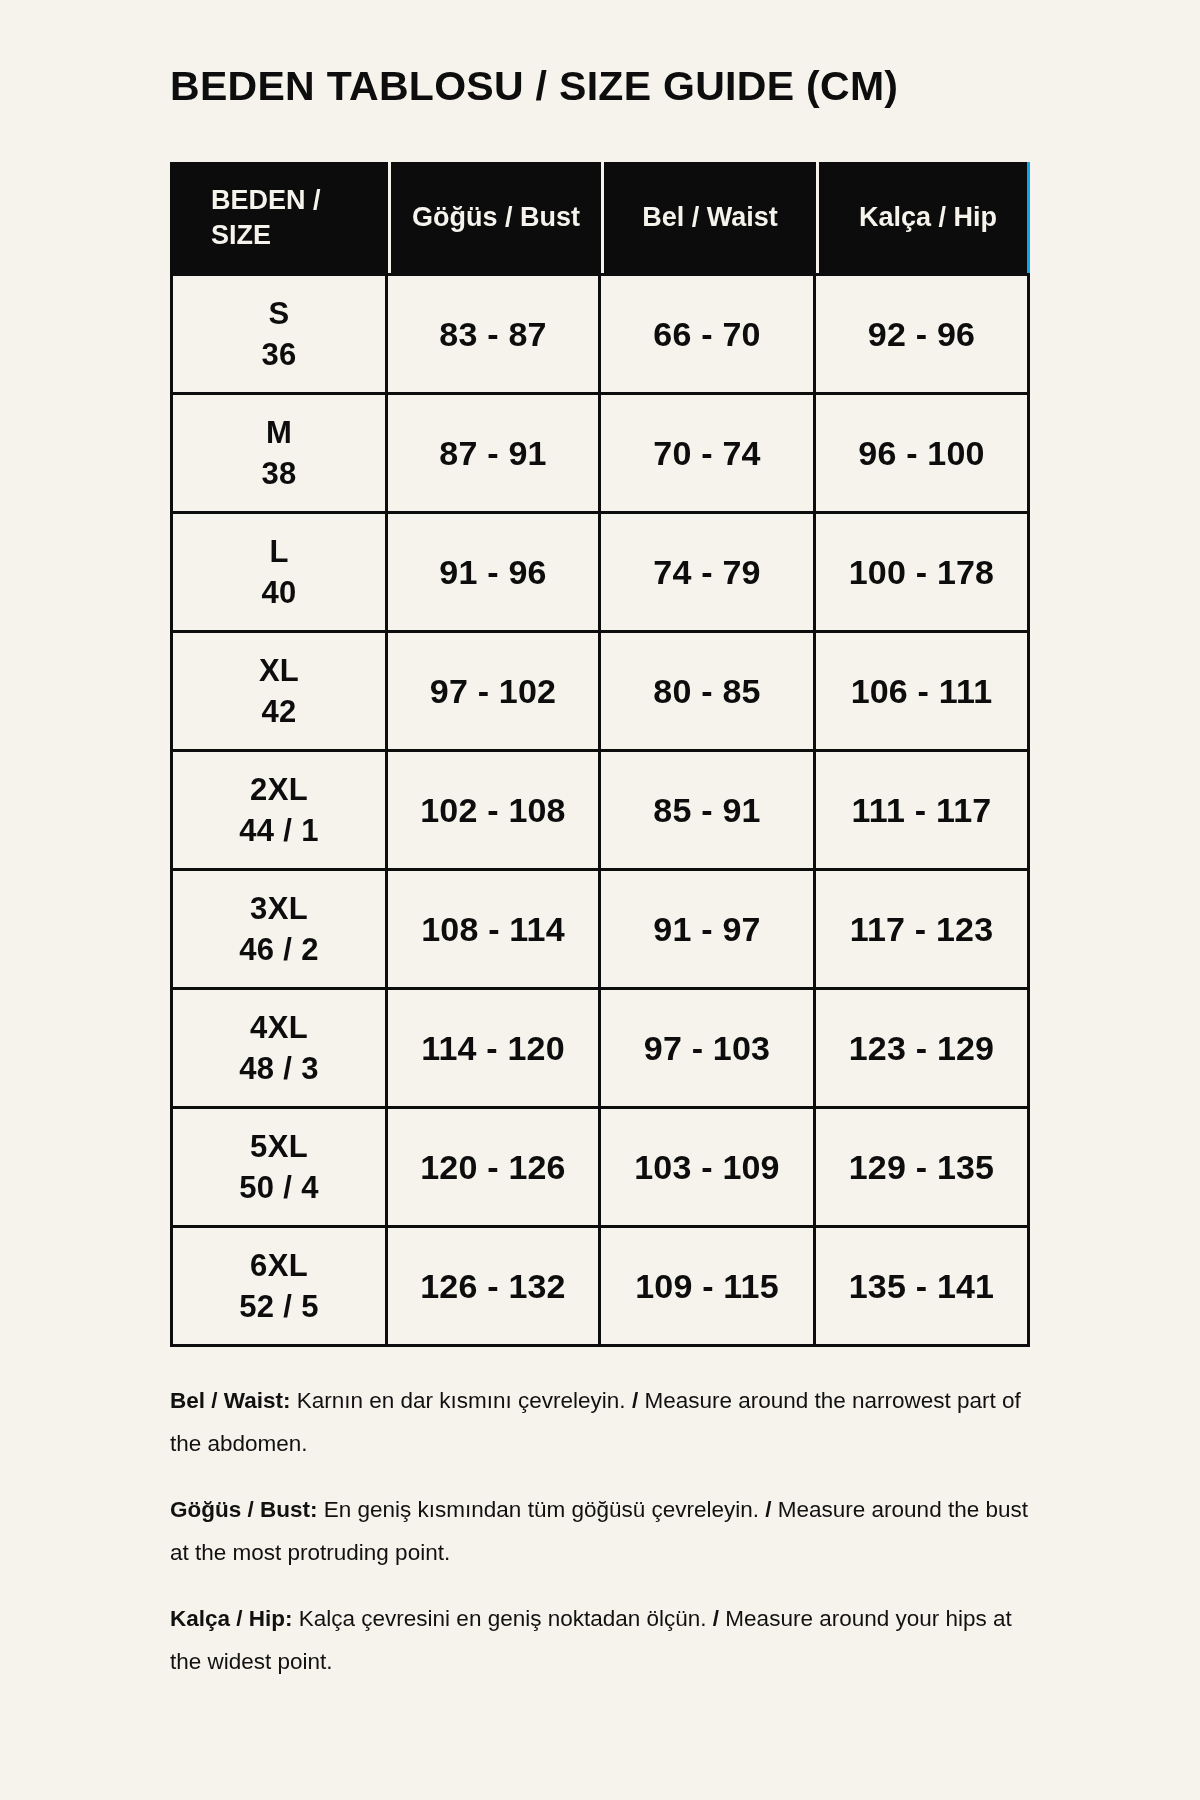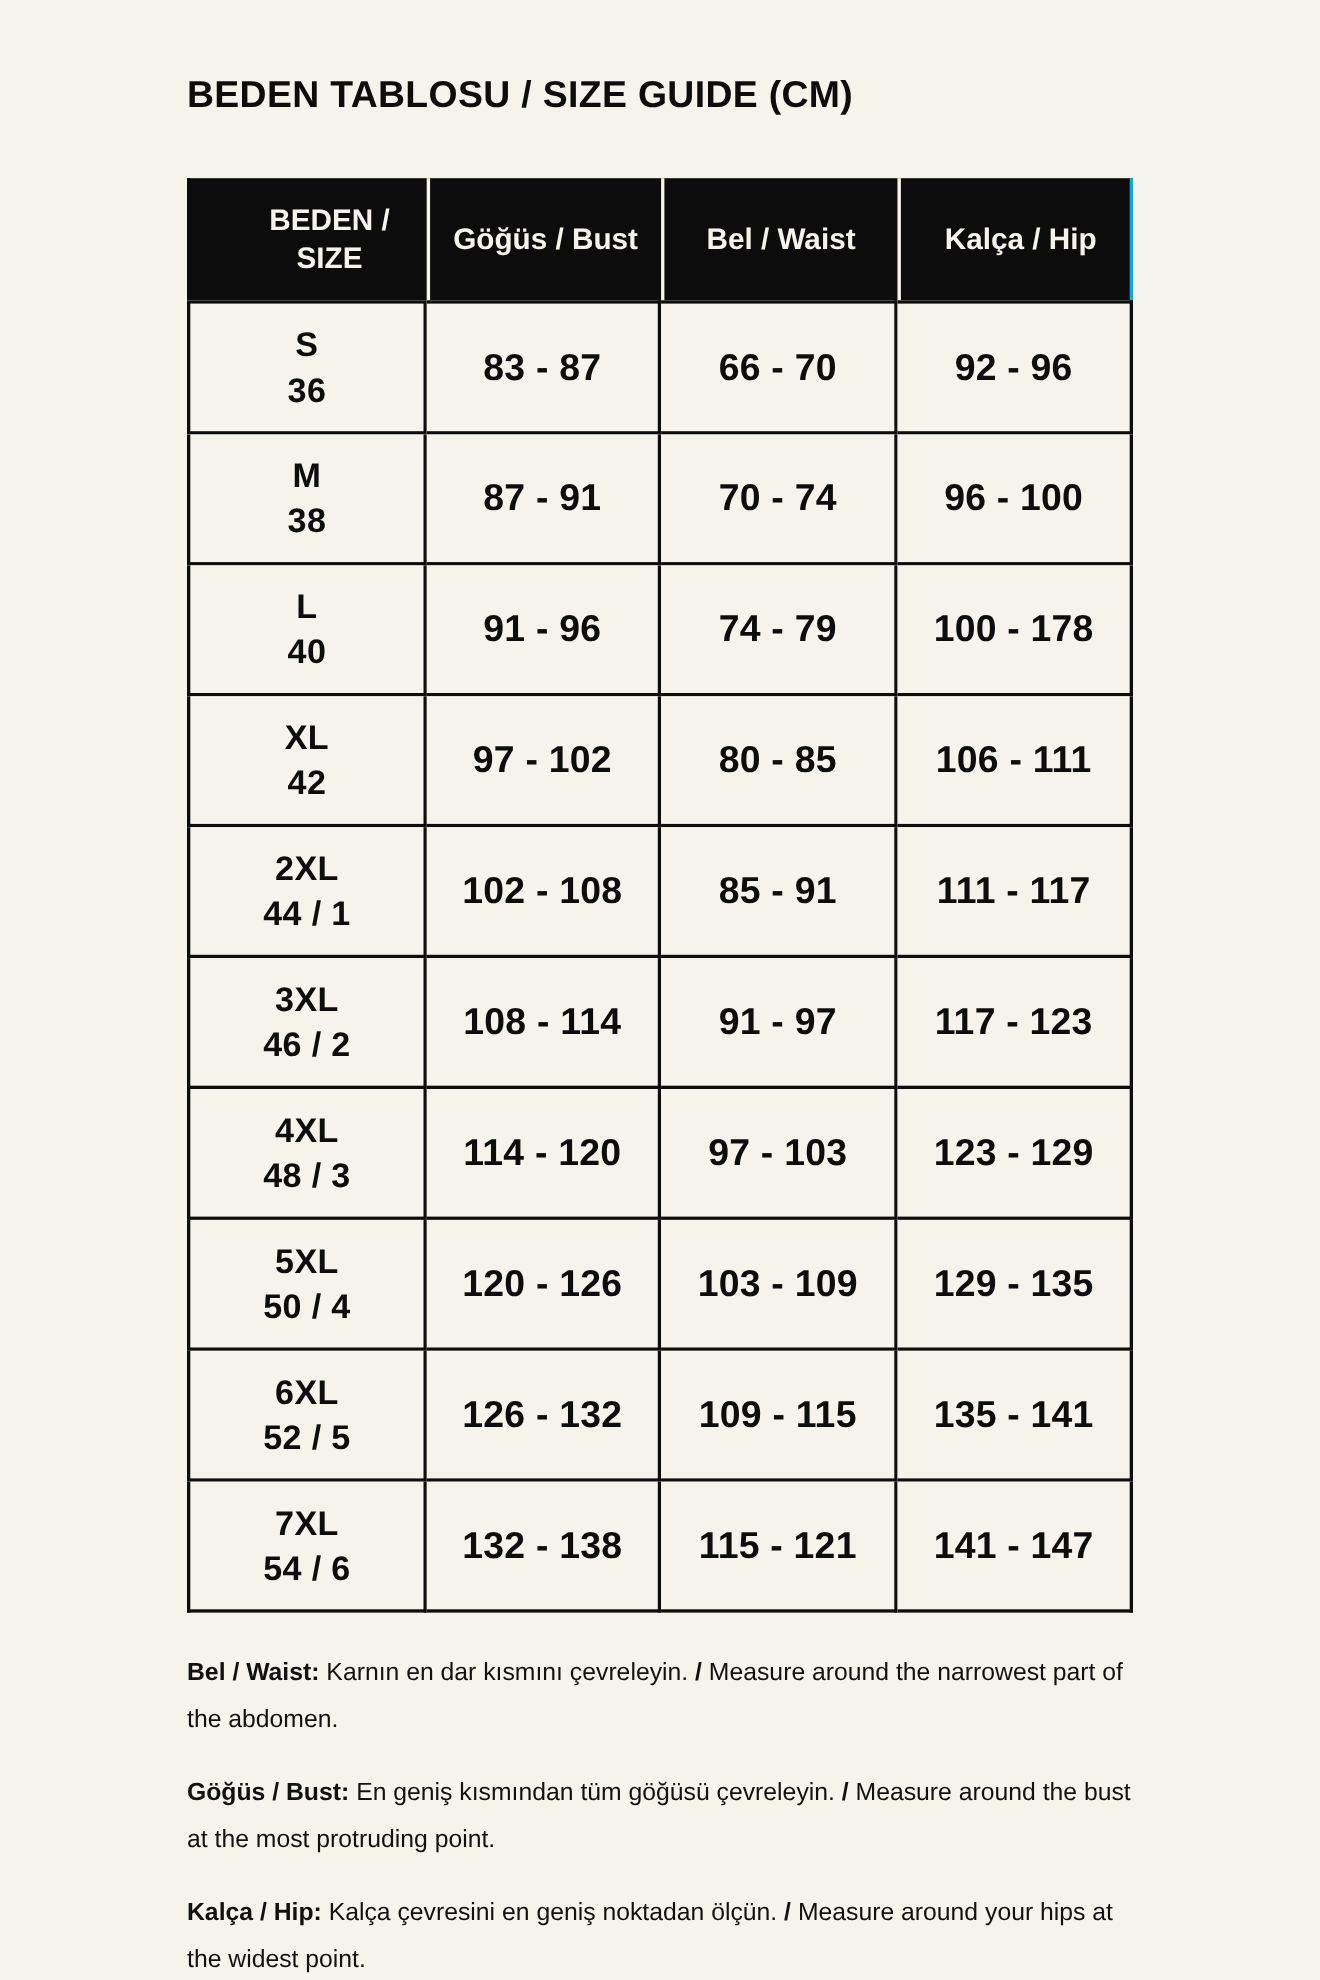--- a/index.html
+++ b/index.html
@@ -13,21 +13,21 @@
     color: #0D0D0D;
     font-family: "Liberation Sans", sans-serif;
     -webkit-font-smoothing: antialiased;
   }
   .content {
     padding-left: 170px;
     padding-right: 165px;
   }
   .page-title {
     margin: 66px 0 0 0;
-    font-size: 34px;
+    font-size: 41px;
     line-height: 40px;
     font-weight: 700;
     letter-spacing: 0.3px;
     color: #0D0D0D;
   }
   table.size-table {
     margin-top: 56px;
     border-collapse: separate;
     border-spacing: 0;
     table-layout: fixed;
@@ -42,21 +42,21 @@
     text-align: center;
     vertical-align: middle;
     line-height: 35px;
     padding: 0;
   }
   .size-table th.col-size-header {
     text-align: left;
     padding-left: 38px;
   }
   .size-table th + th { border-left: 3px solid #F5F3EC; }
-  .size-table th:first-child { border-left: 3px solid #0C0C0C; text-align: center; }
+  .size-table th:first-child { border-left: 3px solid #0C0C0C; }
   .size-table th:last-child { border-right: 3px solid #0ea5e9; padding-left: 10px; }
   .size-table td {
     height: 116px;
     padding: 0;
     text-align: center;
     vertical-align: middle;
     font-size: 34px;
     font-weight: 700;
     letter-spacing: 0.2px;
     border-right: 3px solid #0D0D0D;
@@ -154,26 +154,20 @@
         <td>120 - 126</td>
         <td>103 - 109</td>
         <td>129 - 135</td>
       </tr>
       <tr>
         <td class="size-cell"><span>6XL</span><br><span>52 / 5</span></td>
         <td>126 - 132</td>
         <td>109 - 115</td>
         <td>135 - 141</td>
       </tr>
-      <tr>
-        <td class="size-cell"><span>7XL</span><br><span>54 / 6</span></td>
-        <td>132 - 138</td>
-        <td>115 - 121</td>
-        <td>141 - 147</td>
-      </tr>
     </tbody>
   </table>
 
   <div class="notes">
     <p class="note"><strong>Bel / Waist:</strong> <span>Karnın en dar kısmını çevreleyin.</span> <strong>/</strong> <span>Measure around the narrowest part of the abdomen.</span></p>
     <p class="note"><strong>Göğüs / Bust:</strong> <span>En geniş kısmından tüm göğüsü çevreleyin.</span> <strong>/</strong> <span>Measure around the bust at the most protruding point.</span></p>
     <p class="note"><strong>Kalça / Hip:</strong> <span>Kalça çevresini en geniş noktadan ölçün.</span> <strong>/</strong> <span>Measure around your hips at the widest point.</span></p>
   </div>
 
 </div>

